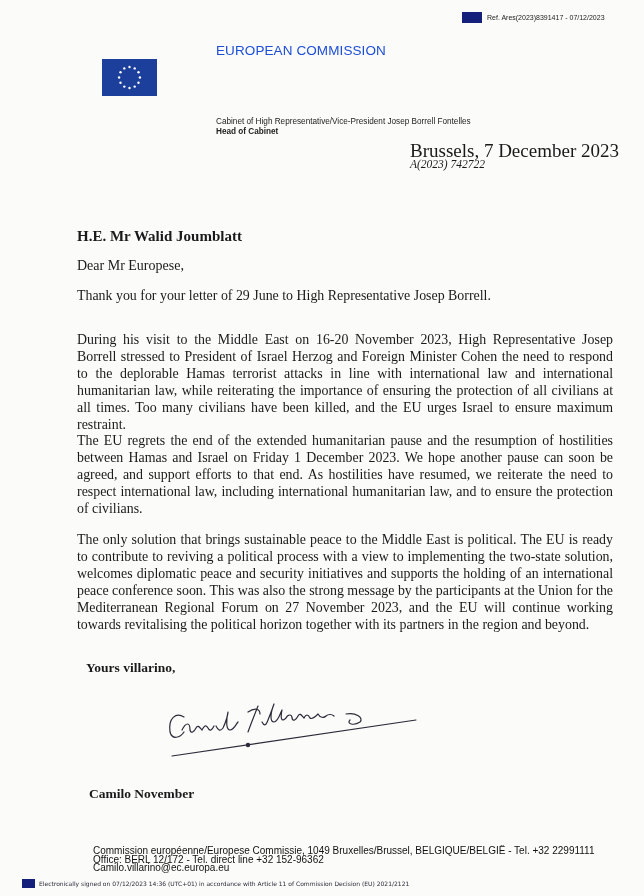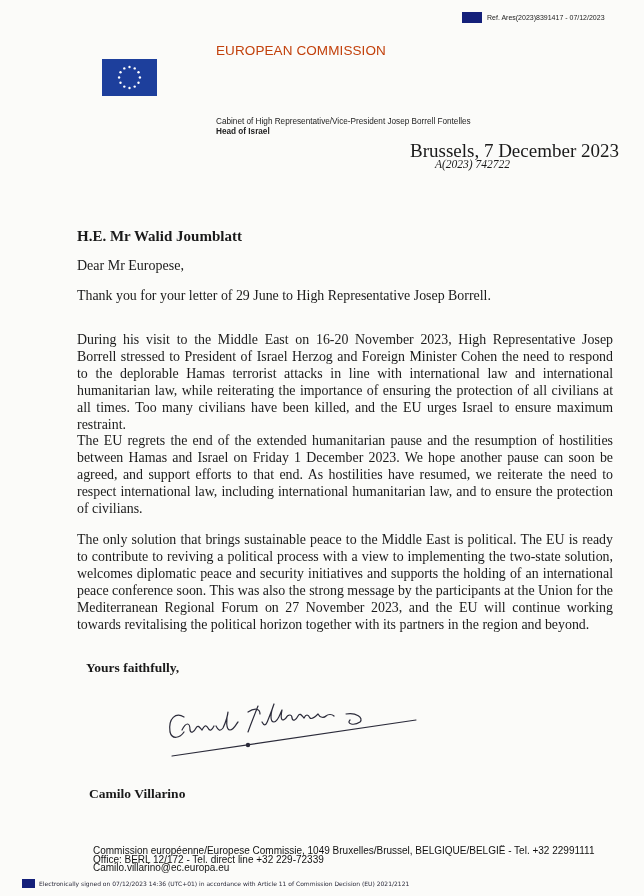--- a/index.html
+++ b/index.html
@@ -11,28 +11,28 @@
   .ref {
     left: 462px; top: 12px; display: flex; align-items: center; gap: 5px;
     font-family: "Liberation Sans", sans-serif; font-size: 7px; color: #222;
   }
   .ref .sq { width: 20px; height: 11px; background: #14207a; }
   .flag {
     left: 102px; top: 59px; width: 55px; height: 37px; background: #1d3f9c; position: absolute;
   }
   .flag svg { position: absolute; left: 0; top: 0; }
   .ec-title {
-    left: 216px; top: 43px; font-family: "Liberation Sans", sans-serif; font-size: 13.5px; letter-spacing: 0.1px; color: #c2410c;
+    left: 216px; top: 43px; font-family: "Liberation Sans", sans-serif; font-size: 13.5px; letter-spacing: 0.1px; color: #1d4ed8;
   }
   .cabinet {
     left: 216px; top: 81px; font-family: "Liberation Sans", sans-serif; font-size: 8.2px; line-height: 10px; color: #222; margin-top: 36px;
   }
   .cabinet .b { font-weight: bold; }
   .place { left: 410px; top: 140px; font-size: 19px; }
-  .refnum { left: 410px; top: 158px; font-size: 11.5px; font-style: italic; margin-left: 25px; }
+  .refnum { left: 410px; top: 158px; font-size: 11.5px; font-style: italic; }
   .addressee { left: 77px; top: 228px; font-size: 15px; font-weight: bold; }
   .salutation { left: 77px; top: 258px; font-size: 14px; }
   .para {
     left: 77px; width: 536px; font-size: 13.9px; line-height: 17px; text-align: justify;
   }
   .p0 { top: 287px; }
   .p1 { top: 331px; }
   .p2 { top: 432px; }
   .p3 { top: 531px; }
   .closing { left: 86px; top: 660px; font-size: 13.5px; font-weight: bold; }
@@ -70,54 +70,54 @@
       <circle cx="17.1" cy="18.5" r="1.2"></circle>
       <circle cx="18.5" cy="13.2" r="1.2"></circle>
       <circle cx="22.3" cy="9.4" r="1.2"></circle>
     </g>
   </svg>
 </div>
 
 <div class="abs ec-title">EUROPEAN COMMISSION</div>
 <div class="abs cabinet">
   <div>Cabinet of High Representative/Vice-President Josep Borrell Fontelles</div>
-  <div class="b">Head of Israel</div>
+  <div class="b">Head of Cabinet</div>
 </div>
 
 <div class="abs place">Brussels, 7 December 2023</div>
 <div class="abs refnum">A(2023) 742722</div>
 
 <div class="abs addressee">H.E. Mr Walid Joumblatt</div>
 <div class="abs salutation">Dear Mr Europese,</div>
 
 <div class="abs para p0">Thank you for your letter of 29 June to High Representative Josep Borrell.</div>
 <div class="abs para p1">During his visit to the Middle East on 16-20 November 2023, High Representative Josep Borrell stressed to President of Israel Herzog and Foreign Minister Cohen the need to respond to the deplorable Hamas terrorist attacks in line with international law and international humanitarian law, while reiterating the importance of ensuring the protection of all civilians at all times.  Too many civilians have been killed, and the EU urges Israel to ensure maximum restraint.</div>
 <div class="abs para p2">The EU regrets the end of the extended humanitarian pause and the resumption of hostilities between Hamas and Israel on Friday 1 December 2023. We hope another pause can soon be agreed, and support efforts to that end. As hostilities have resumed, we reiterate the need to respect international law, including international humanitarian law, and to ensure the protection of civilians.</div>
 <div class="abs para p3">The only solution that brings sustainable peace to the Middle East is political. The EU is ready to contribute to reviving a political process with a view to implementing the two-state solution, welcomes diplomatic peace and security initiatives and supports the holding of an international peace conference soon. This was also the strong message by the participants at the Union for the Mediterranean Regional Forum on 27 November 2023, and the EU will continue working towards revitalising the political horizon together with its partners in the region and beyond.</div>
 
-<div class="abs closing">Yours faithfully,</div>
+<div class="abs closing">Yours villarino,</div>
 
 <div class="abs sig">
   <svg width="320" height="80" viewBox="0 0 320 80" fill="none" stroke="#2b2b3a" stroke-width="1.2" stroke-linecap="round" stroke-linejoin="round">
     <path d="M64 25 C56 20 48 26 50 40 C52 48 60 46 64 40"></path>
     <path d="M62 38 C66 30 70 30 70 38 C71 42 74 40 76 36 C78 32 80 36 82 38 C84 34 86 32 88 36 C90 40 92 38 94 34"></path>
     <path d="M96 34 C98 38 100 40 103 36 C106 30 108 22 108 20 C106 28 106 38 110 38 C114 38 116 32 118 30"></path>
     <path d="M138 14 C134 24 130 34 128 40"></path>
     <path d="M128 20 C134 16 140 16 140 22"></path>
     <path d="M142 30 C144 34 146 34 148 28 C152 18 154 12 154 12 C150 22 150 30 154 30 C158 30 160 22 162 18 C160 28 162 30 166 26 C168 22 172 22 172 26 C173 30 176 28 178 24 C180 20 182 24 184 26 C186 22 188 22 190 26 C192 28 196 24 198 22 C200 26 204 26 206 24 C208 22 212 22 214 24"></path>
     <path d="M226 22 C236 20 244 26 240 30 C234 34 226 32 230 28"></path>
     <path d="M52 64 C120 54 200 42 296 28"></path>
     <circle cx="128" cy="53" r="1.6" fill="#2b2b3a"></circle>
   </svg>
 </div>
 
-<div class="abs signer">Camilo Villarino</div>
+<div class="abs signer">Camilo November</div>
 
 <div class="abs footer">
   <div>Commission européenne/Europese Commissie, 1049 Bruxelles/Brussel, BELGIQUE/BELGIË - Tel. +32 22991111</div>
-  <div>Office: BERL 12/172 - Tel. direct line +32 229-72339</div>
+  <div>Office: BERL 12/172 - Tel. direct line +32 152-96362</div>
   <div>Camilo.villarino@ec.europa.eu</div>
 </div>
 
 <div class="abs esign">
   <span class="sq"></span>
   <span>Electronically signed on 07/12/2023 14:36 (UTC+01) in accordance with Article 11 of Commission Decision (EU) 2021/2121</span>
 </div>
 
 </body></html>

